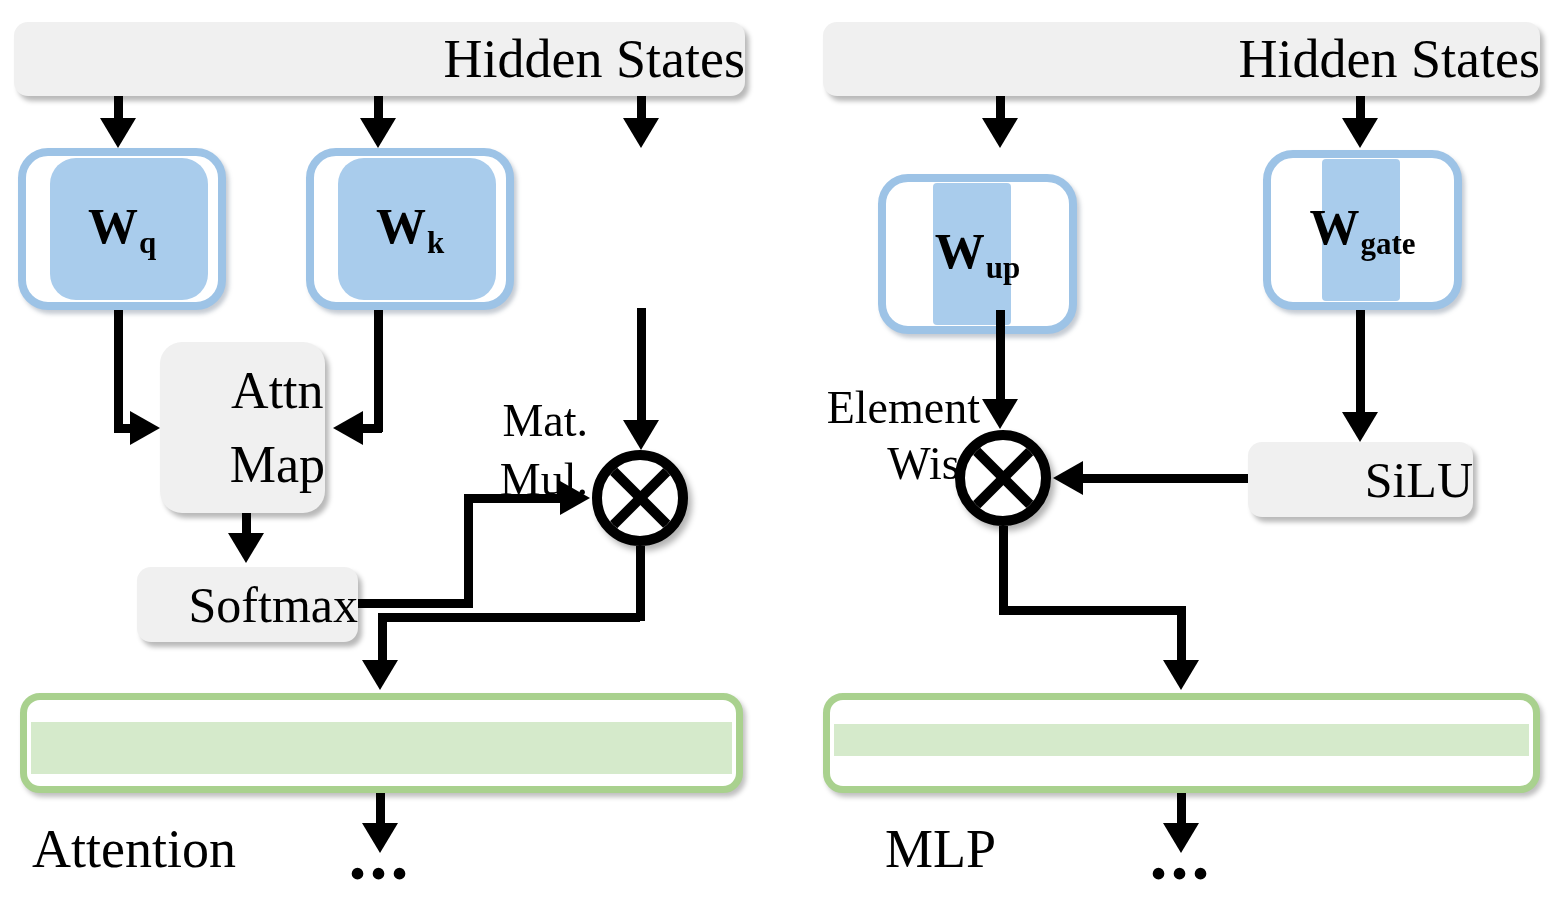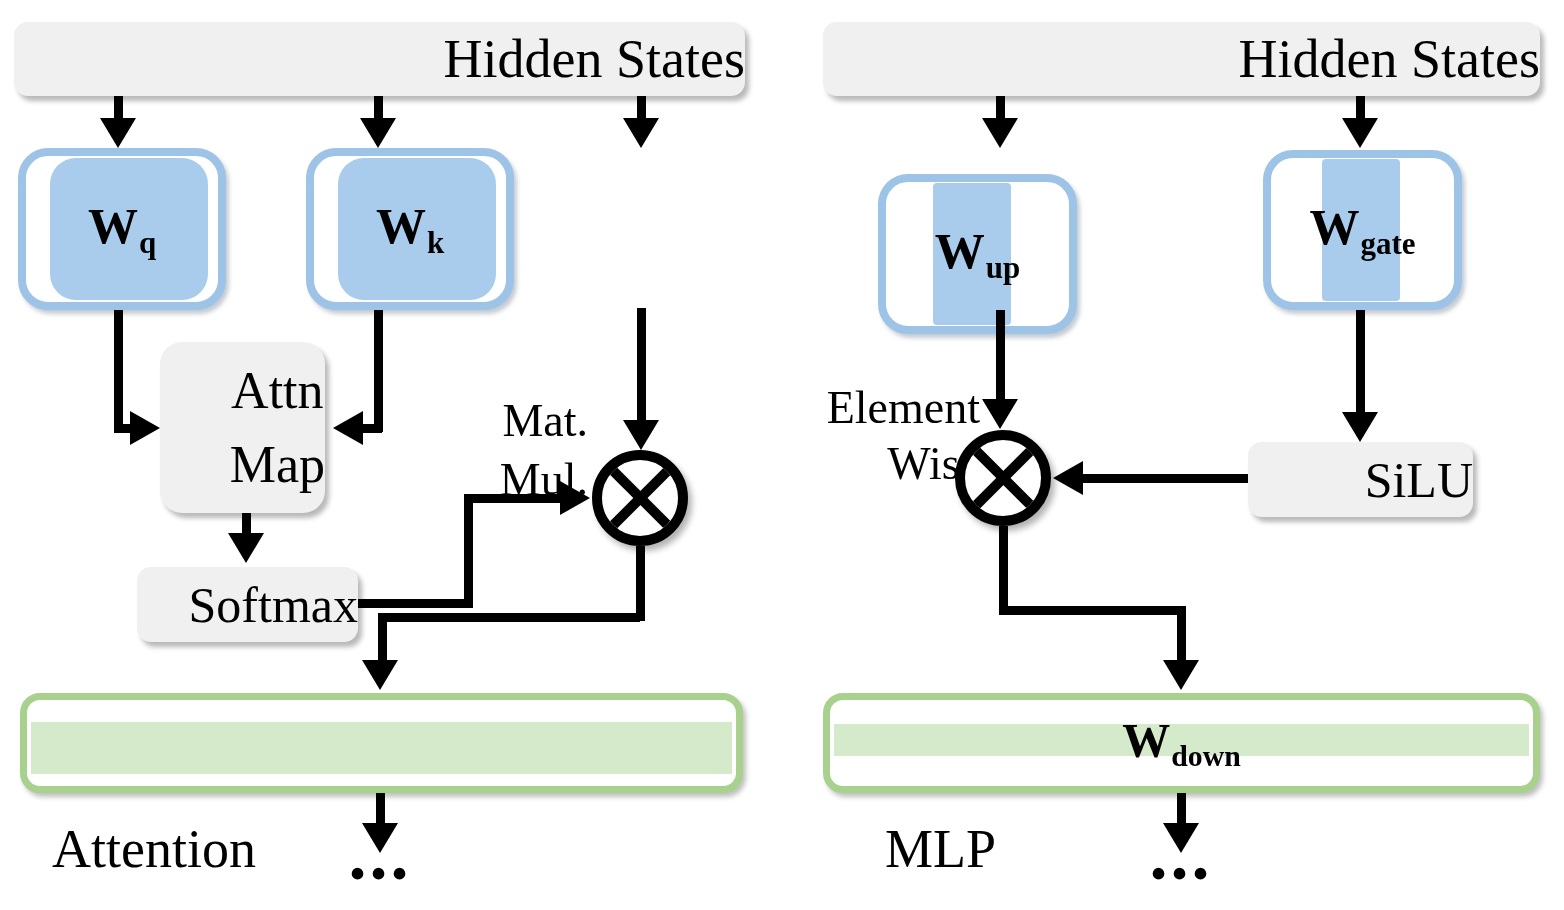--- a/index.html
+++ b/index.html
@@ -122,21 +122,21 @@
   <div class="ah-d" style="left:362px;top:660px;"></div>
 
   <div class="greenbox" style="left:20px;top:693px;width:709px;height:86px;">
     <div class="gfill" style="top:22px;height:52px;"></div>
   </div>
 
   <div class="line" style="left:375.5px;top:793px;width:9px;height:32px;"></div>
   <div class="ah-d" style="left:362px;top:823px;"></div>
   <div class="dots" style="left:330px;top:825px;width:100px;">...</div>
 
-  <div class="caption" style="left:52px;top:818px;">Attention</div>
+  <div class="caption" style="left:32px;top:818px;">Attention</div>
 
   <div class="gbox" style="left:823px;top:22px;width:717px;height:74px;font-size:54px;">
     <span>Hidden States</span>
   </div>
 
   <div class="line" style="left:995.5px;top:96px;width:9px;height:26px;"></div>
   <div class="ah-d" style="left:982px;top:118px;"></div>
   <div class="line" style="left:1355.5px;top:96px;width:9px;height:26px;"></div>
   <div class="ah-d" style="left:1342px;top:118px;"></div>
 
@@ -177,23 +177,20 @@
   <div class="line" style="left:1082px;top:473.5px;width:166px;height:9px;"></div>
   <div class="ah-l" style="left:1053px;top:461px;"></div>
 
   <div class="line" style="left:998.5px;top:526px;width:9px;height:88px;"></div>
   <div class="line" style="left:998.5px;top:605.5px;width:187px;height:9px;"></div>
   <div class="line" style="left:1176.5px;top:605.5px;width:9px;height:57px;"></div>
   <div class="ah-d" style="left:1163px;top:660px;"></div>
 
   <div class="greenbox" style="left:823px;top:693px;width:703px;height:86px;">
     <div class="gfill" style="top:24px;height:32px;"></div>
-    <div class="wlbl" style="font-size:48px;">
-      <span><span>W</span><span class="sub">down</span></span>
-    </div>
   </div>
 
   <div class="line" style="left:1176.5px;top:793px;width:9px;height:32px;"></div>
   <div class="ah-d" style="left:1163px;top:823px;"></div>
   <div class="dots" style="left:1131px;top:825px;width:100px;">...</div>
 
   <div class="caption" style="left:885px;top:818px;">MLP</div>
 
 </div>
 

